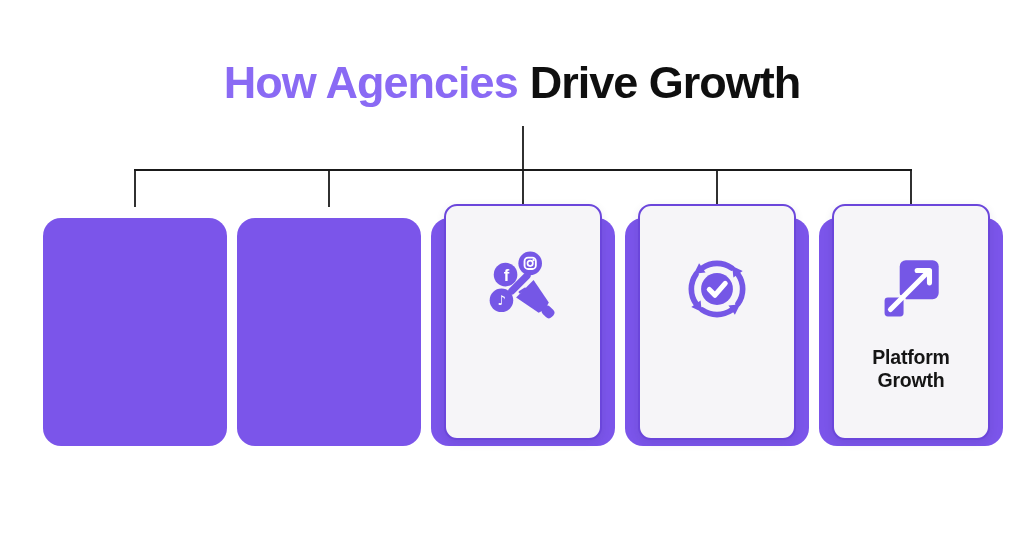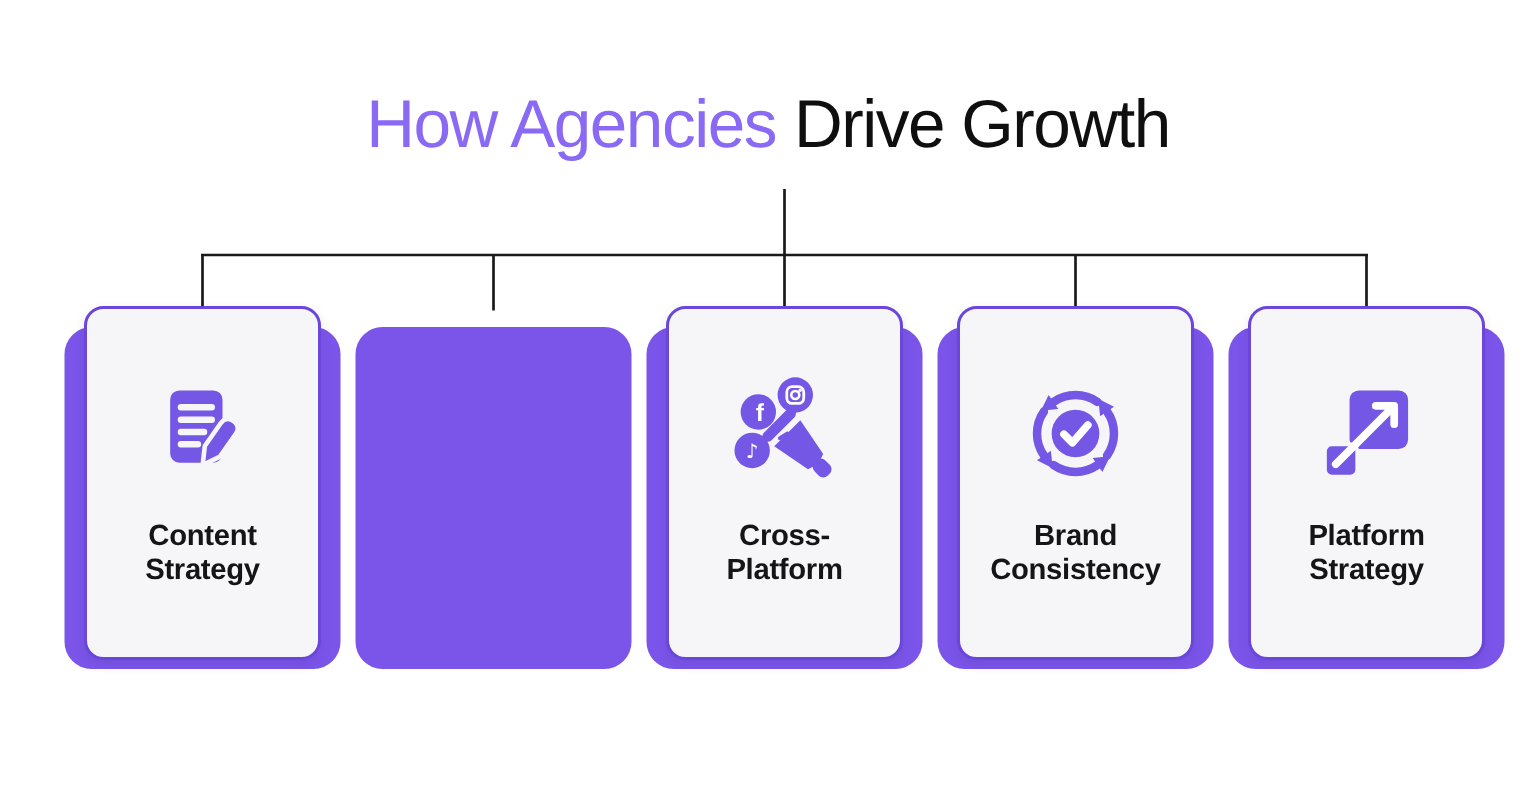--- a/index.html
+++ b/index.html
@@ -2,21 +2,21 @@
 <html><head>
 <meta charset="utf-8">
 <style>
   html,body{margin:0;padding:0;background:#ffffff;}
   .canvas{
     position:relative;width:1024px;height:538px;background:#ffffff;overflow:hidden;
     font-family:"Liberation Sans",sans-serif;
   }
   .title{
     position:absolute;top:58px;left:0;width:1024px;text-align:center;
-    font-size:45px;font-weight:normal;letter-spacing:-1px;color:#0f0f0f;margin:0;
+    font-size:45px;font-weight:bold;letter-spacing:-1px;color:#0f0f0f;margin:0;
     line-height:1.1;
   }
   .title .hl{color:#8a6af4;}
   .title .rest{margin-left:12px;color:#0f0f0f;}
   .connector{position:absolute;top:0;left:0;}
   .row{
     position:absolute;top:204px;left:43px;display:flex;gap:10px;
   }
   .card-wrap{position:relative;width:184px;height:236px;}
   .backing{
@@ -53,38 +53,20 @@
       <line x1="523" y1="170" x2="523" y2="207"></line>
       <line x1="717" y1="170" x2="717" y2="207"></line>
       <line x1="911" y1="170" x2="911" y2="207"></line>
     </g>
   </svg>
 
   <div class="row">
 
     <div class="card-wrap">
       <div class="backing"></div>
-      <div class="card">
-        <svg class="icon" viewBox="0 0 76 76">
-          <rect x="17" y="10" width="34" height="47" rx="6" fill="#7557e6"></rect>
-          <g stroke="#f6f5f8" stroke-width="4.2" stroke-linecap="round">
-            <path d="M24,21 H44"></path>
-            <path d="M24,29 H44"></path>
-            <path d="M24,37 H39"></path>
-            <path d="M24,45 H35"></path>
-          </g>
-          <g transform="translate(49,43) rotate(35)">
-            <path d="M-6,-10 Q-6,-16 0,-16 Q6,-16 6,-10 L6,8 L0,19 L-6,8 Z" fill="#7557e6" stroke="#f6f5f8" stroke-width="3" stroke-linejoin="round"></path>
-          </g>
-        </svg>
-        <div class="label">
-          <span>Content</span>
-          <span>Strategy</span>
-        </div>
-      </div>
     </div>
 
     <div class="card-wrap">
       <div class="backing"></div>
     </div>
 
     <div class="card-wrap">
       <div class="backing"></div>
       <div class="card">
         <svg class="icon" viewBox="0 0 76 76">
@@ -99,24 +81,20 @@
           <g stroke="#7557e6" stroke-width="2.6" stroke-linecap="round">
             <path d="M32,35 L36,31"></path>
             <path d="M35,41 L40,38"></path>
           </g>
           <g transform="translate(49,47) rotate(-45)" fill="#7557e6">
             <rect x="-14" y="-24" width="28" height="7" rx="3.5"></rect>
             <path d="M-12,-13 L12,-13 L7,13 Q0,16 -7,13 Z"></path>
             <rect x="-5" y="13" width="10" height="12" rx="4"></rect>
           </g>
         </svg>
-        <div class="label">
-          <span>Cross-</span>
-          <span>Platform</span>
-        </div>
       </div>
     </div>
 
     <div class="card-wrap">
       <div class="backing"></div>
       <div class="card">
         <svg class="icon" viewBox="0 0 76 76">
           <g stroke="#7557e6" stroke-width="5.5" fill="none" stroke-linecap="round">
             <path d="M52.3,17.5 A25,25 0 0 0 23.7,17.5"></path>
             <path d="M17.5,23.7 A25,25 0 0 0 17.5,52.3"></path>
@@ -133,37 +111,33 @@
             <g transform="translate(52.3,58.5) rotate(-35)">
                 <polygon points="0,-5.5 10,0 0,5.5"></polygon>
               </g>
             <g transform="translate(58.5,23.7) rotate(-125)">
                 <polygon points="0,-5.5 10,0 0,5.5"></polygon>
               </g>
           </g>
           <circle cx="38" cy="38" r="15.5" fill="#7557e6"></circle>
           <path d="M30.5,38.5 L36,44 L46,32.5" stroke="#ffffff" stroke-width="5" fill="none" stroke-linecap="round" stroke-linejoin="round"></path>
         </svg>
-        <div class="label">
-          <span>Brand</span>
-          <span>Consistency</span>
-        </div>
       </div>
     </div>
 
     <div class="card-wrap">
       <div class="backing"></div>
       <div class="card">
         <svg class="icon" viewBox="0 0 76 76">
           <rect x="27" y="10" width="38" height="38" rx="6" fill="#7557e6"></rect>
           <rect x="11" y="45" width="21" height="21" rx="4.5" fill="#7557e6" stroke="#f6f5f8" stroke-width="2.5"></rect>
           <path d="M18,58 L55,21" stroke="#ffffff" stroke-width="5" stroke-linecap="round"></path>
           <path d="M44,20 L56,20 L56,32" stroke="#ffffff" stroke-width="5" fill="none" stroke-linecap="round" stroke-linejoin="round"></path>
         </svg>
         <div class="label">
           <span>Platform</span>
-          <span>Strategy</span>
+          <span>Growth</span>
         </div>
       </div>
     </div>
 
   </div>
 </div>
 
 </body></html>

